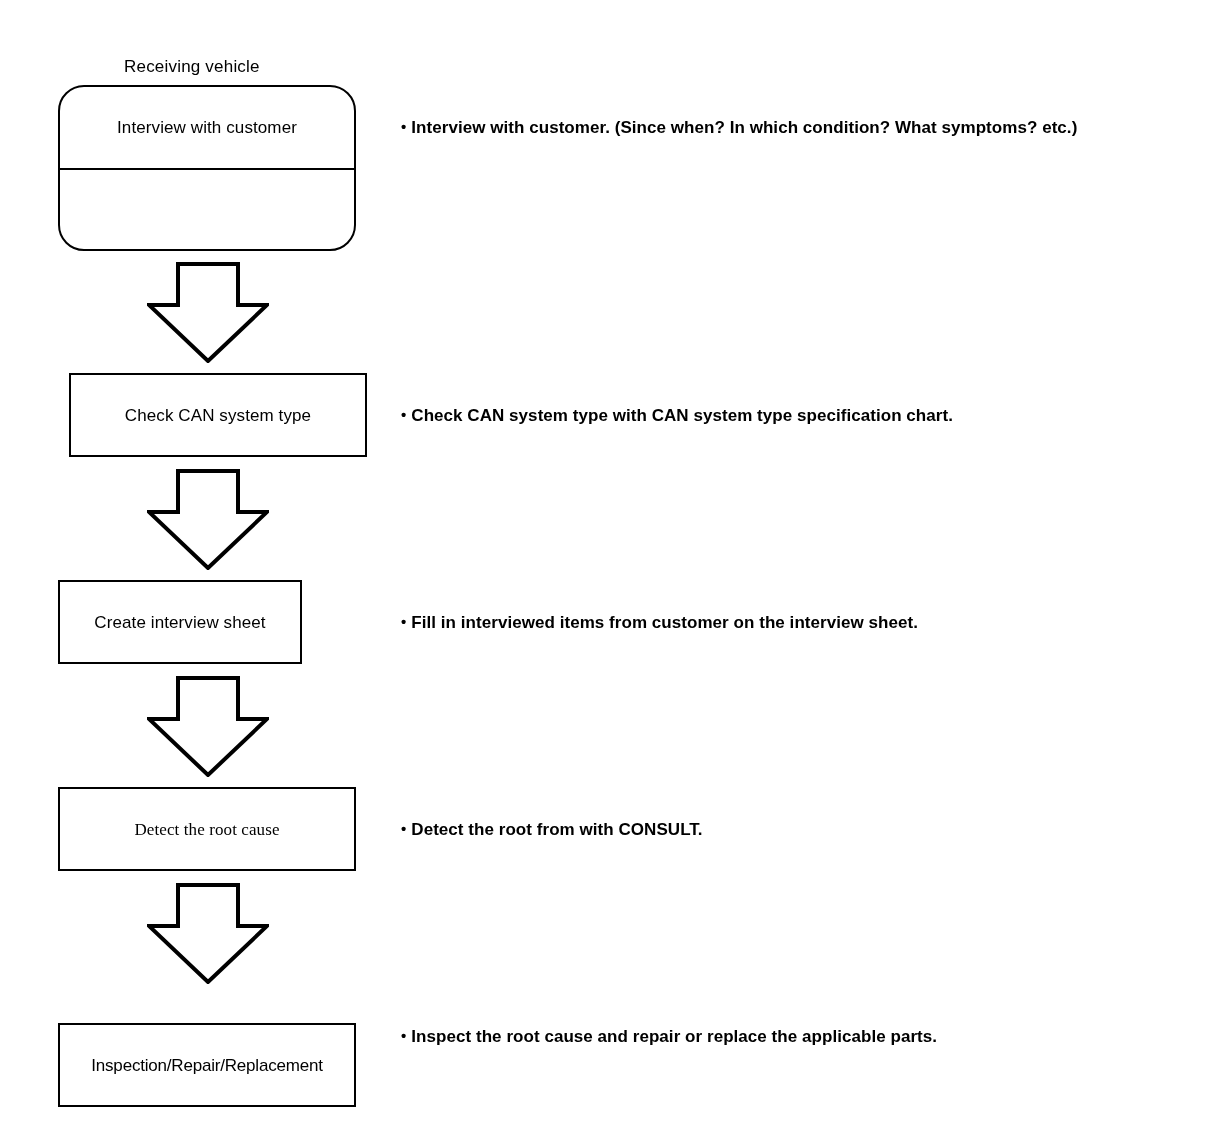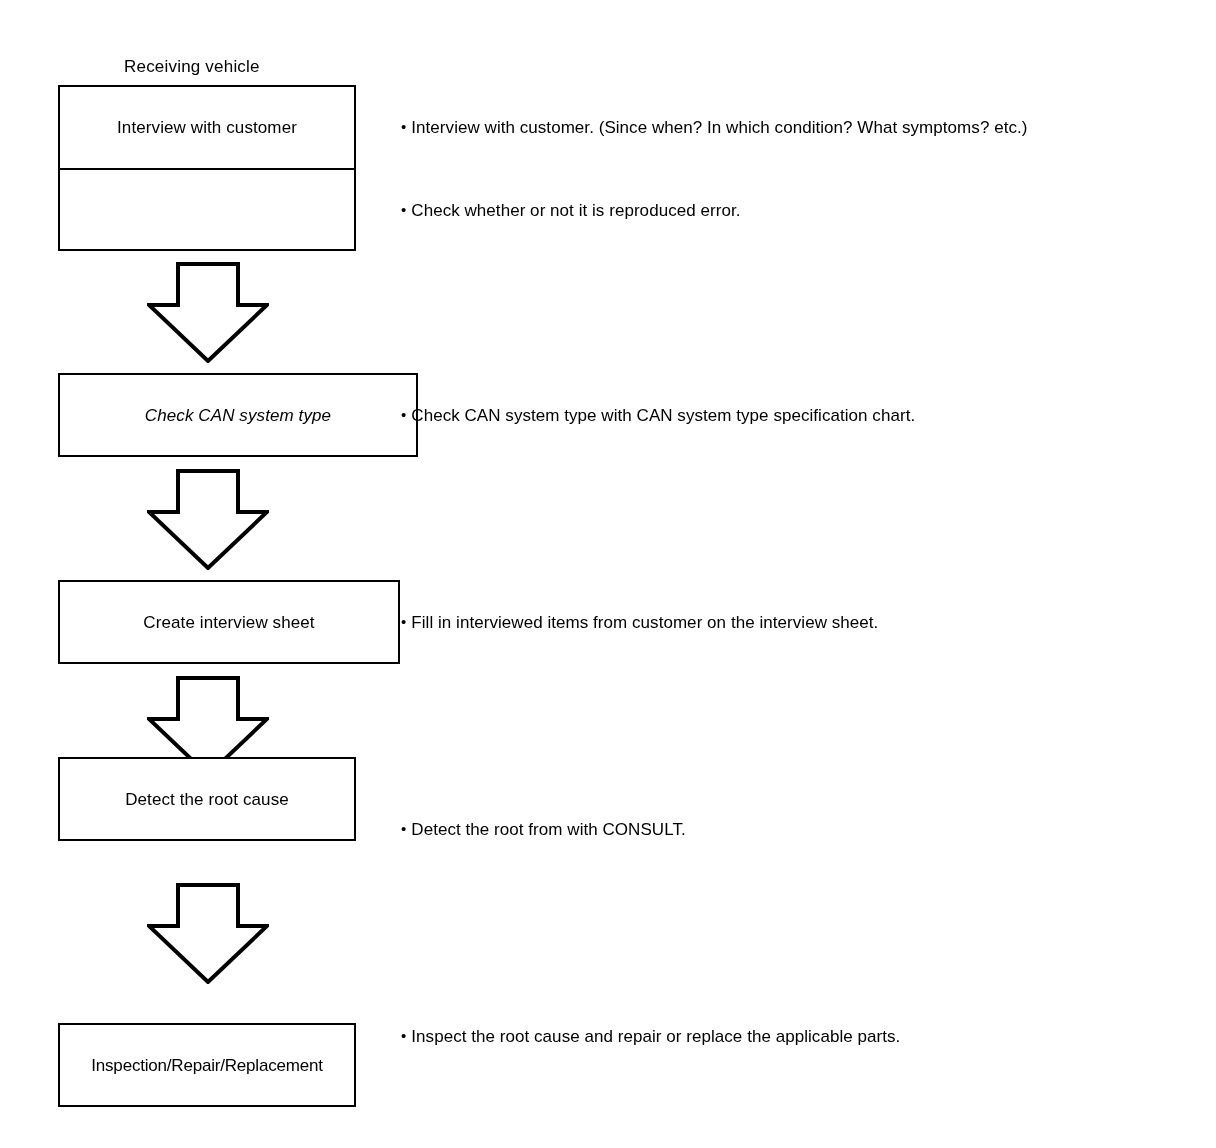--- a/index.html
+++ b/index.html
@@ -81,88 +81,86 @@
   }
 
   
   .note {
     position: absolute;
     font-size: 17px;
     line-height: 21px;
     letter-spacing: 0.05px;
     white-space: nowrap;
     color: #000;
+    font-weight: bold;
   }
   .note .bullet {
     display: inline-block;
     margin-right: 5px;
     font-size: 15px;
     vertical-align: 1px;
   }
 </style>
 </head>
 <body>
 
 <div id="canvas">
 
   <div class="section-label" style="left:124px; top:57px;">Receiving vehicle</div>
 
-  <div class="proc-box stacked" style="left:58px; top:85px; width:298px; height:166px;">
+  <div class="proc-box stacked" style="left:58px; top:85px; width:298px; height:166px;border-radius:26px;">
     <div class="proc-cell divided" style="height:83px;">
       <span class="proc-label">Interview with customer</span>
     </div>
   </div>
 
   <div class="arrow-wrap" style="left:147px; top:262px; width:122px; height:101px;">
     <svg width="122" height="101" viewBox="0 0 122 101" xmlns="http://www.w3.org/2000/svg">
       <polygon points="31,2 91,2 91,43 120,43 61,99 2,43 31,43" fill="#ffffff" stroke="#000000" stroke-width="4" stroke-linejoin="miter"></polygon>
     </svg>
   </div>
 
-  <div class="proc-box" style="left:58px; top:373px; width:360px; height:84px;font-style:italic;">
+  <div class="proc-box" style="left:69px; top:373px; width:298px; height:84px;">
     <span class="proc-label">Check CAN system type</span>
   </div>
 
   <div class="arrow-wrap" style="left:147px; top:469px; width:122px; height:101px;">
     <svg width="122" height="101" viewBox="0 0 122 101" xmlns="http://www.w3.org/2000/svg">
       <polygon points="31,2 91,2 91,43 120,43 61,99 2,43 31,43" fill="#ffffff" stroke="#000000" stroke-width="4" stroke-linejoin="miter"></polygon>
     </svg>
   </div>
 
-  <div class="proc-box" style="left:58px; top:580px; width:342px; height:84px;">
+  <div class="proc-box" style="left:58px; top:580px; width:244px; height:84px;">
     <span class="proc-label">Create interview sheet</span>
   </div>
 
   <div class="arrow-wrap" style="left:147px; top:676px; width:122px; height:101px;">
     <svg width="122" height="101" viewBox="0 0 122 101" xmlns="http://www.w3.org/2000/svg">
       <polygon points="31,2 91,2 91,43 120,43 61,99 2,43 31,43" fill="#ffffff" stroke="#000000" stroke-width="4" stroke-linejoin="miter"></polygon>
     </svg>
   </div>
 
-  <div class="proc-box" style="left:58px; top:757px; width:298px; height:84px;">
+  <div class="proc-box" style="left:58px; top:787px; width:298px; height:84px;font-family:Liberation Serif, serif;">
     <span class="proc-label">Detect the root cause</span>
   </div>
 
   <div class="arrow-wrap" style="left:147px; top:883px; width:122px; height:101px;">
     <svg width="122" height="101" viewBox="0 0 122 101" xmlns="http://www.w3.org/2000/svg">
       <polygon points="31,2 91,2 91,43 120,43 61,99 2,43 31,43" fill="#ffffff" stroke="#000000" stroke-width="4" stroke-linejoin="miter"></polygon>
     </svg>
   </div>
 
   <div class="proc-box" style="left:58px; top:994px; width:298px; height:84px;margin-top:29px;">
     <span class="proc-label tight">Inspection/Repair/Replacement</span>
   </div>
 
   <div class="note" style="left:401px; top:116px;">
     <span class="bullet">•</span><span>Interview with customer. (Since when? In which condition? What symptoms? etc.)</span>
   </div>
 
-  <div class="note" style="left:401px; top:199px;">
-    <span class="bullet">•</span><span>Check whether or not it is reproduced error.</span>
-  </div>
 
   <div class="note" style="left:401px; top:404px;">
     <span class="bullet">•</span><span>Check CAN system type with CAN system type specification chart.</span>
   </div>
 
   <div class="note" style="left:401px; top:611px;">
     <span class="bullet">•</span><span>Fill in interviewed items from customer on the interview sheet.</span>
   </div>
 
   <div class="note" style="left:401px; top:818px;">

